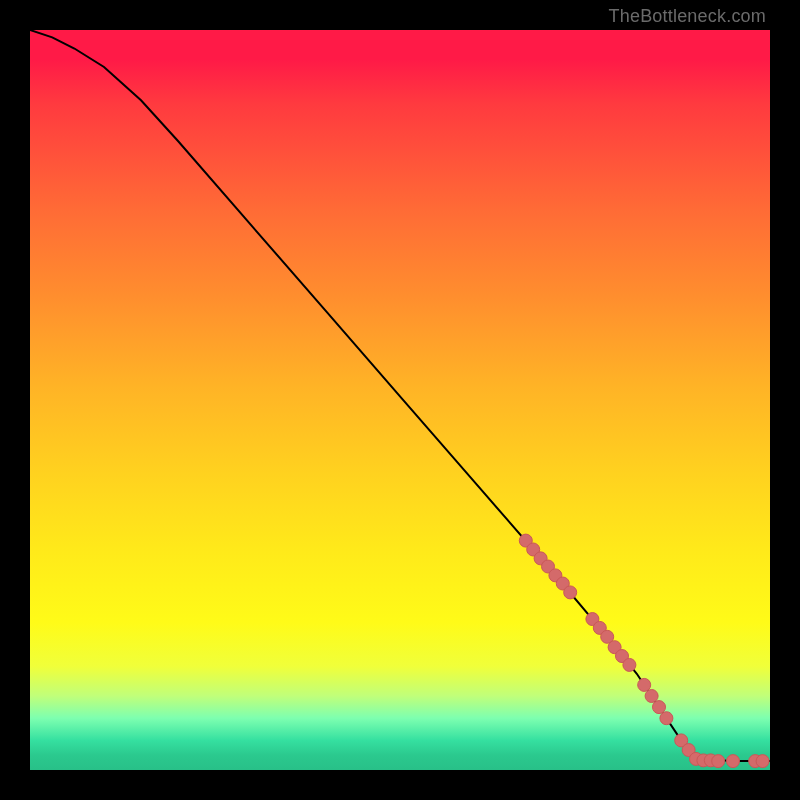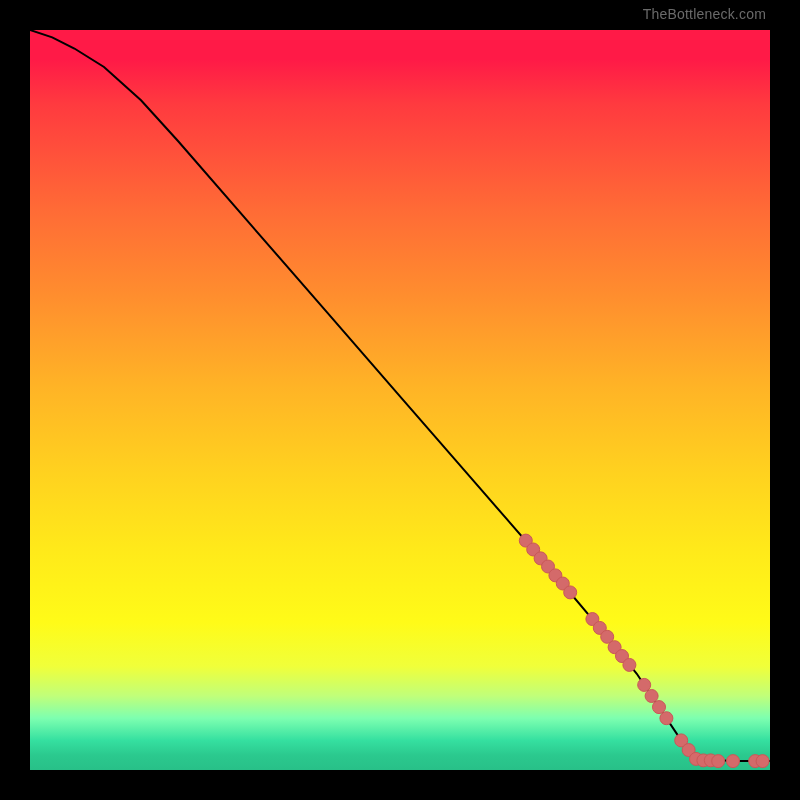--- a/index.html
+++ b/index.html
@@ -48,21 +48,21 @@
       #35e0a0 96%,
       #2bc98e 98%,
       #28c088 100%
     );
   }
   .watermark {
     position: absolute;
     top: 6px;
     right: 34px;
     color: #6a6a6a;
-    font-size: 14px;
+    font-size: 18px;
     font-weight: 500;
     letter-spacing: 0.2px;
     user-select: none;
   }
   svg.curve {
     position: absolute;
     left: 0;
     top: 0;
     width: 740px;
     height: 740px;

